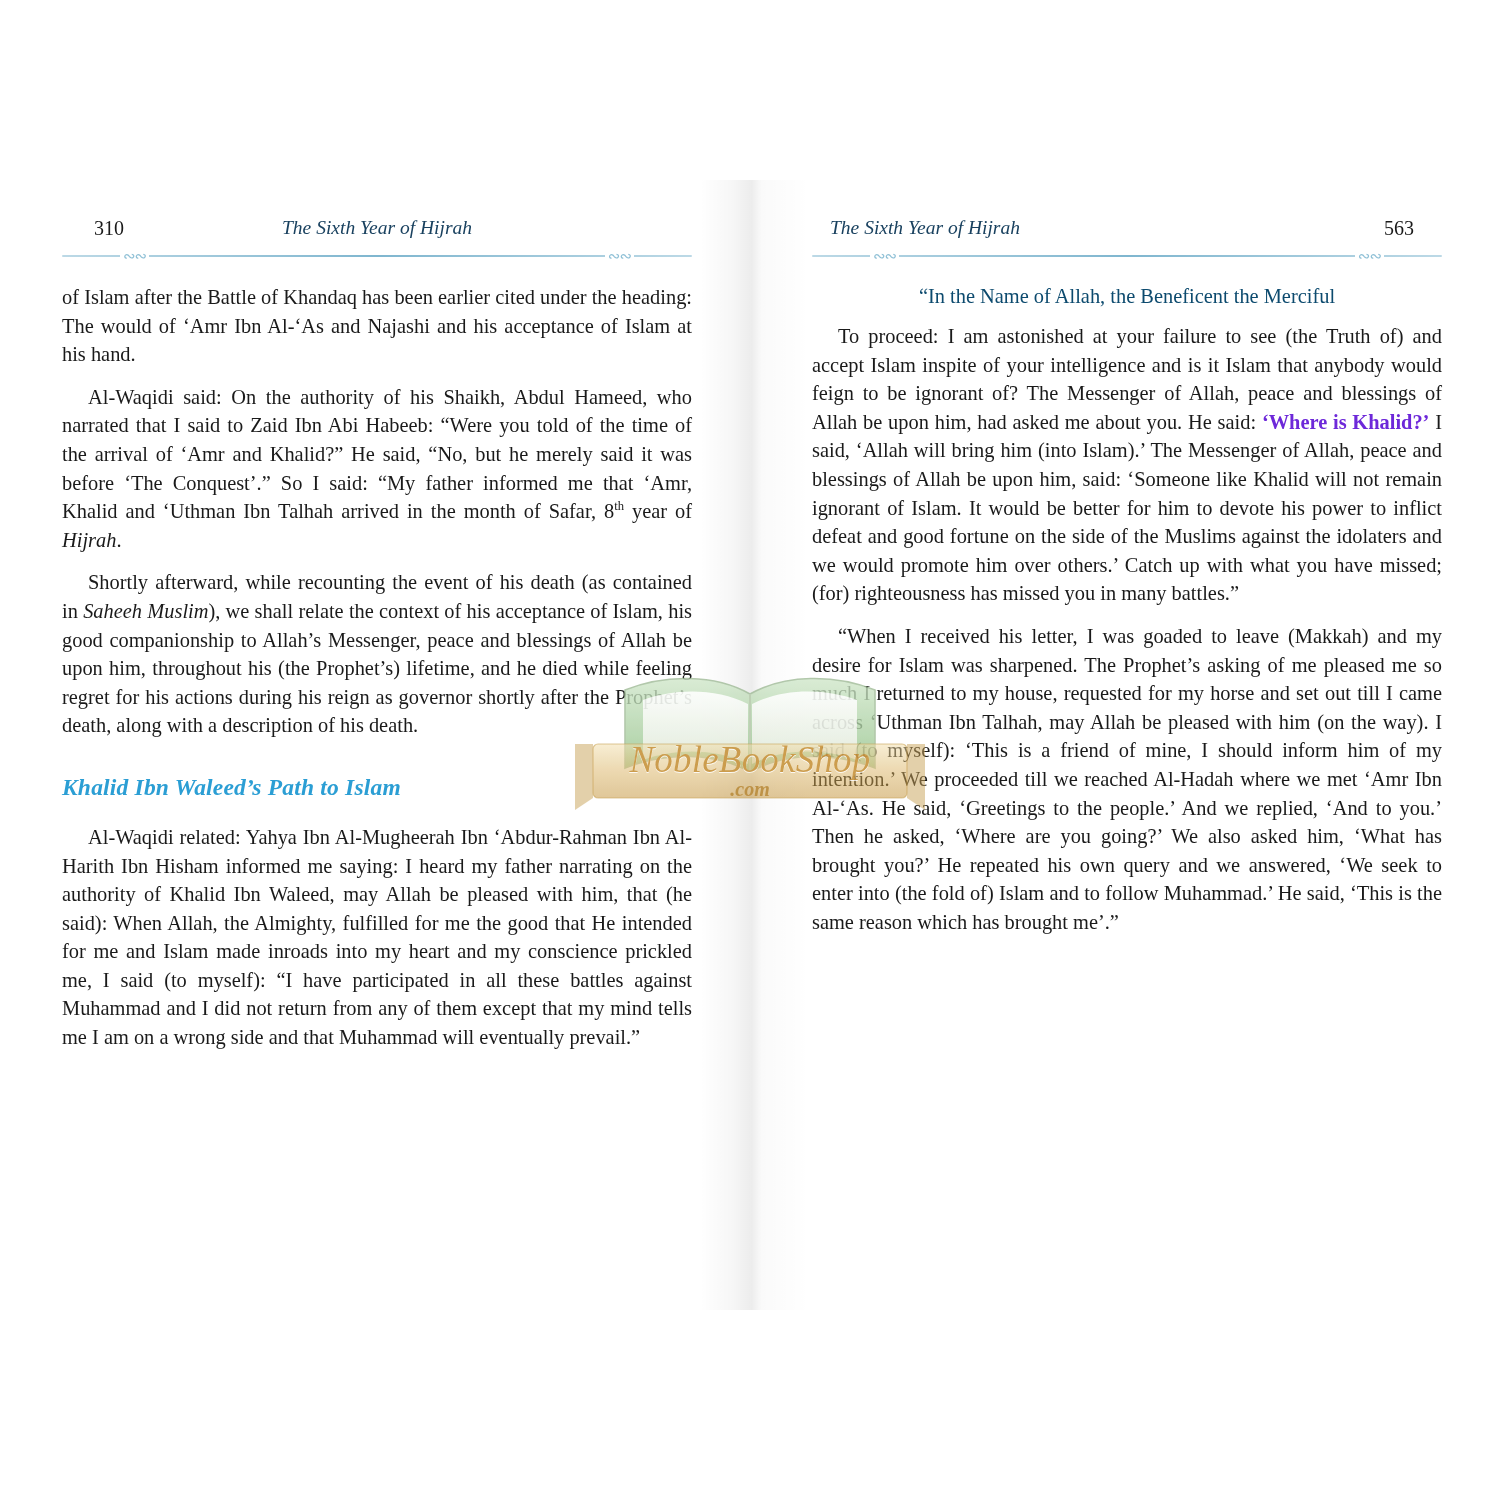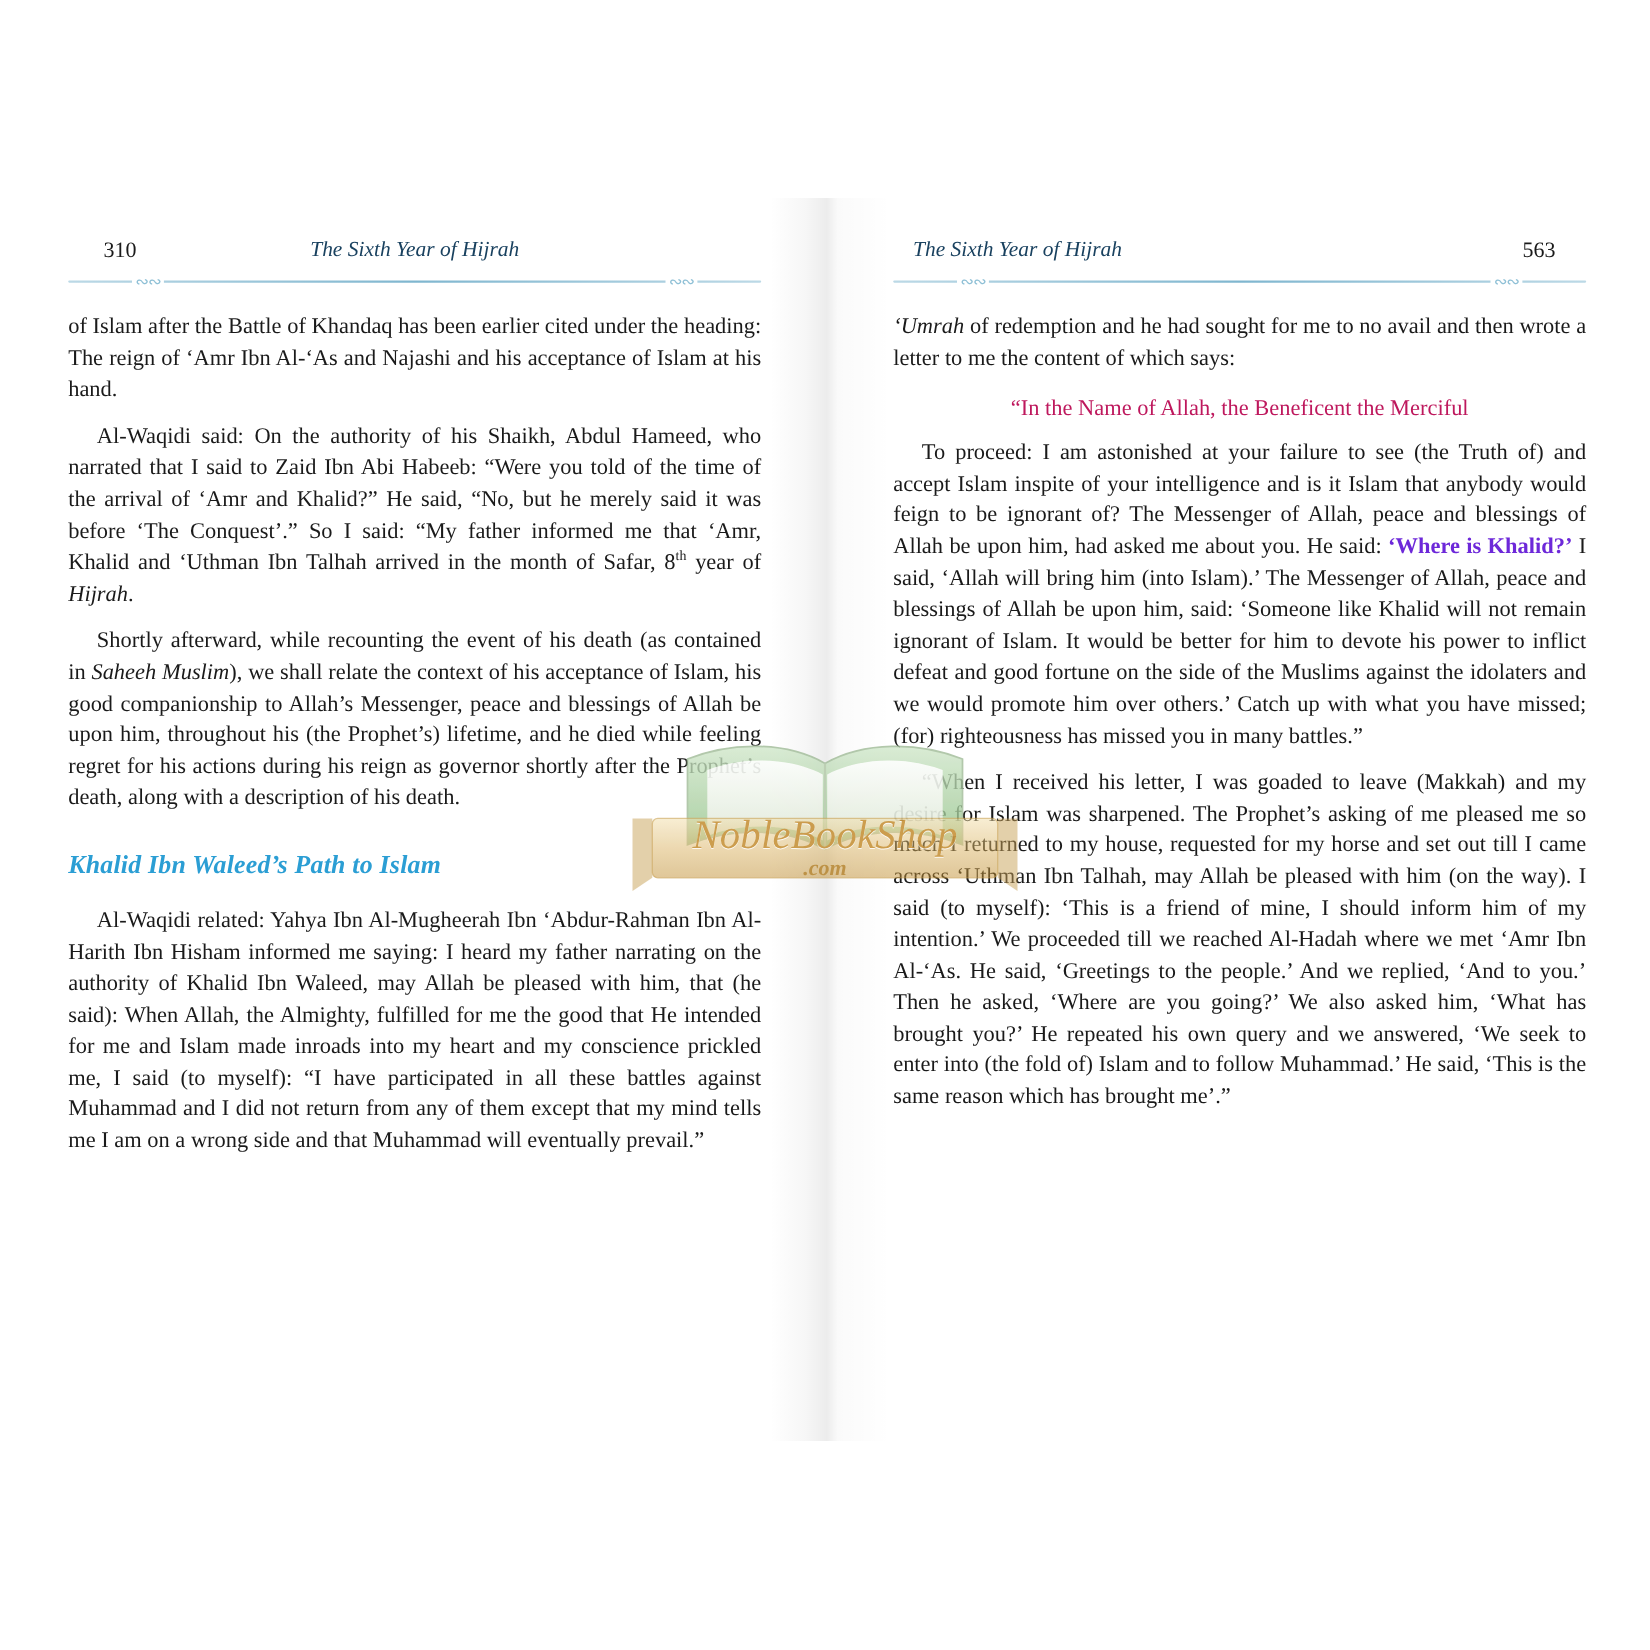--- a/index.html
+++ b/index.html
@@ -119,21 +119,21 @@
     font-size: 23.5px;
     font-style: italic;
     font-weight: bold;
     color: #2b9ed4;
     letter-spacing: 0.2px;
   }
 
   .basmala {
     margin: 20px 0 14px 0;
     text-align: center;
-    color: #be185d;
+    color: #0c4a6e;
     font-size: 20.4px;
   }
 
   .hl { color: #6d28d9; font-weight: bold; }
   .it { font-style: italic; }
   sup { font-size: 0.62em; vertical-align: super; line-height: 0; }
 
   
   .watermark {
     position: absolute;
@@ -182,21 +182,21 @@
     </div>
 
     <div class="rule">
       <span class="line"></span>
       <span class="orn orn-a">∾∾</span>
       <span class="orn orn-b">∾∾</span>
     </div>
 
     <div class="body">
 
-      <p class="para">of Islam after the Battle of Khandaq has been earlier cited under the heading: The reign of ‘Amr Ibn Al-‘As and Najashi and his acceptance of Islam at his hand.</p>
+      <p class="para">of Islam after the Battle of Khandaq has been earlier cited under the heading: The would of ‘Amr Ibn Al-‘As and Najashi and his acceptance of Islam at his hand.</p>
 
       <p class="para indent">
         <span>Al-Waqidi said: On the authority of his Shaikh, Abdul Hameed, who narrated that I said to Zaid Ibn Abi Habeeb: “Were you told of the time of the arrival of ‘Amr and Khalid?” He said, “No, but he merely said it was before ‘The Conquest’.” So I said: “My father informed me that ‘Amr, Khalid and ‘Uthman Ibn Talhah arrived in the month of Safar, 8<sup>th</sup> year of <span class="it">Hijrah</span>.</span>
       </p>
 
       <p class="para indent">
         <span>Shortly afterward, while recounting the event of his death (as contained in <span class="it">Saheeh Muslim</span>), we shall relate the context of his acceptance of Islam, his good companionship to Allah’s Messenger, peace and blessings of Allah be upon him, throughout his (the Prophet’s) lifetime, and he died while feeling regret for his actions during his reign as governor shortly after the Prophet’s death, along with a description of his death.</span>
       </p>
 
       <h2 class="section-title">Khalid Ibn Waleed’s Path to Islam</h2>
@@ -215,23 +215,20 @@
     </div>
 
     <div class="rule">
       <span class="line"></span>
       <span class="orn orn-a">∾∾</span>
       <span class="orn orn-b">∾∾</span>
     </div>
 
     <div class="body">
 
-      <p class="para">
-        <span class="it">‘Umrah</span><span> of redemption and he had sought for me to no avail and then wrote a letter to me the content of which says:</span>
-      </p>
 
       <p class="basmala">“In the Name of Allah, the Beneficent the Merciful</p>
 
       <p class="para indent">
         <span>To proceed: I am astonished at your failure to see (the Truth of) and accept Islam inspite of your intelligence and is it Islam that anybody would feign to be ignorant of? The Messenger of Allah, peace and blessings of Allah be upon him, had asked me about you. He said: </span><span class="hl">‘Where is Khalid?’</span><span> I said, ‘Allah will bring him (into Islam).’ The Messenger of Allah, peace and blessings of Allah be upon him, said: ‘Someone like Khalid will not remain ignorant of Islam. It would be better for him to devote his power to inflict defeat and good fortune on the side of the Muslims against the idolaters and we would promote him over others.’ Catch up with what you have missed; (for) righteousness has missed you in many battles.”</span>
       </p>
 
       <p class="para indent">“When I received his letter, I was goaded to leave (Makkah) and my desire for Islam was sharpened. The Prophet’s asking of me pleased me so much I returned to my house, requested for my horse and set out till I came across ‘Uthman Ibn Talhah, may Allah be pleased with him (on the way). I said (to myself): ‘This is a friend of mine, I should inform him of my intention.’ We proceeded till we reached Al-Hadah where we met ‘Amr Ibn Al-‘As. He said, ‘Greetings to the people.’ And we replied, ‘And to you.’ Then he asked, ‘Where are you going?’ We also asked him, ‘What has brought you?’ He repeated his own query and we answered, ‘We seek to enter into (the fold of) Islam and to follow Muhammad.’ He said, ‘This is the same reason which has brought me’.”</p>
 
 

